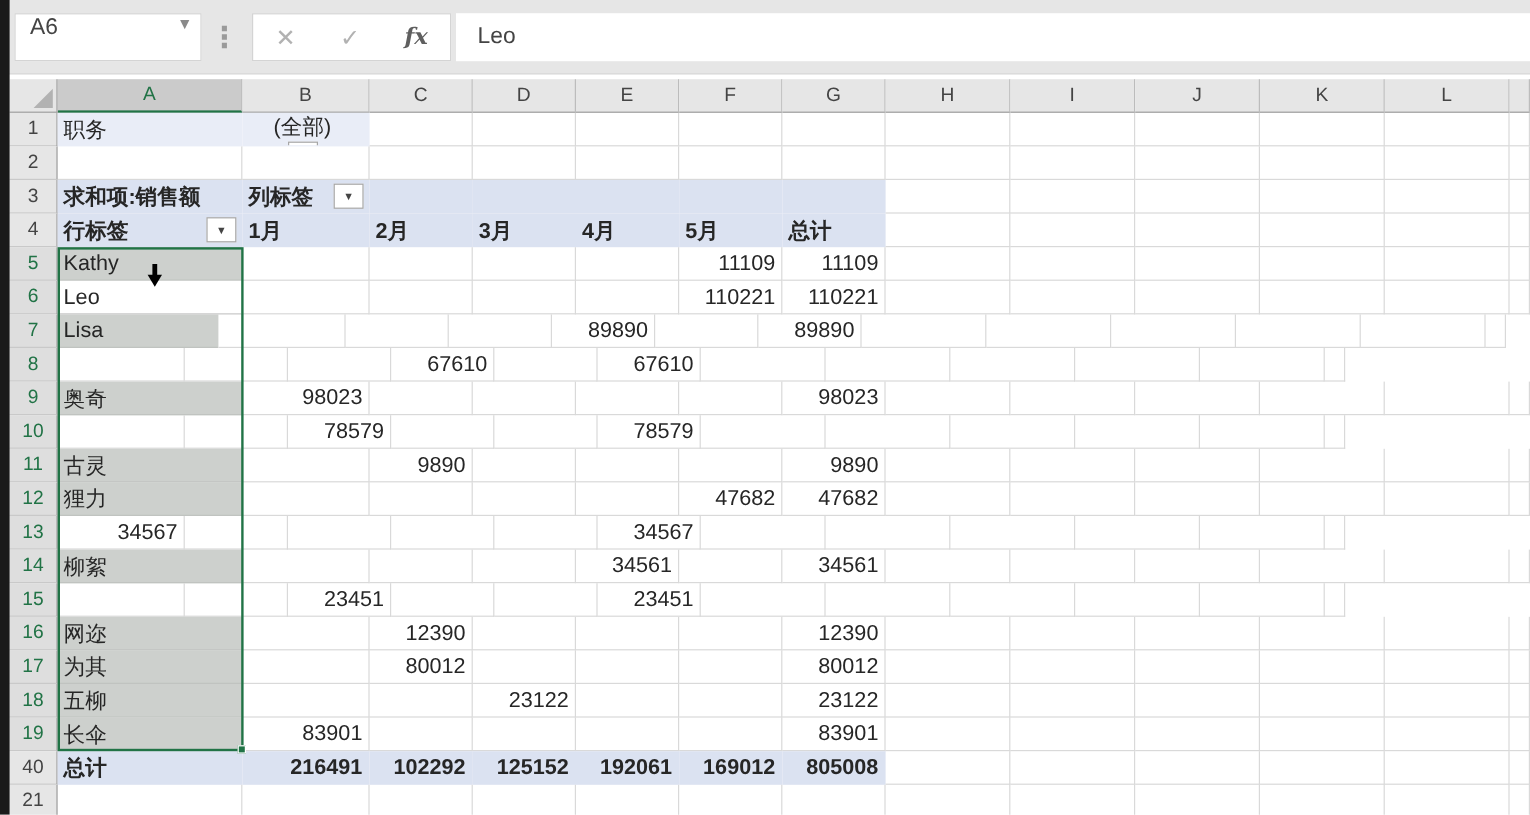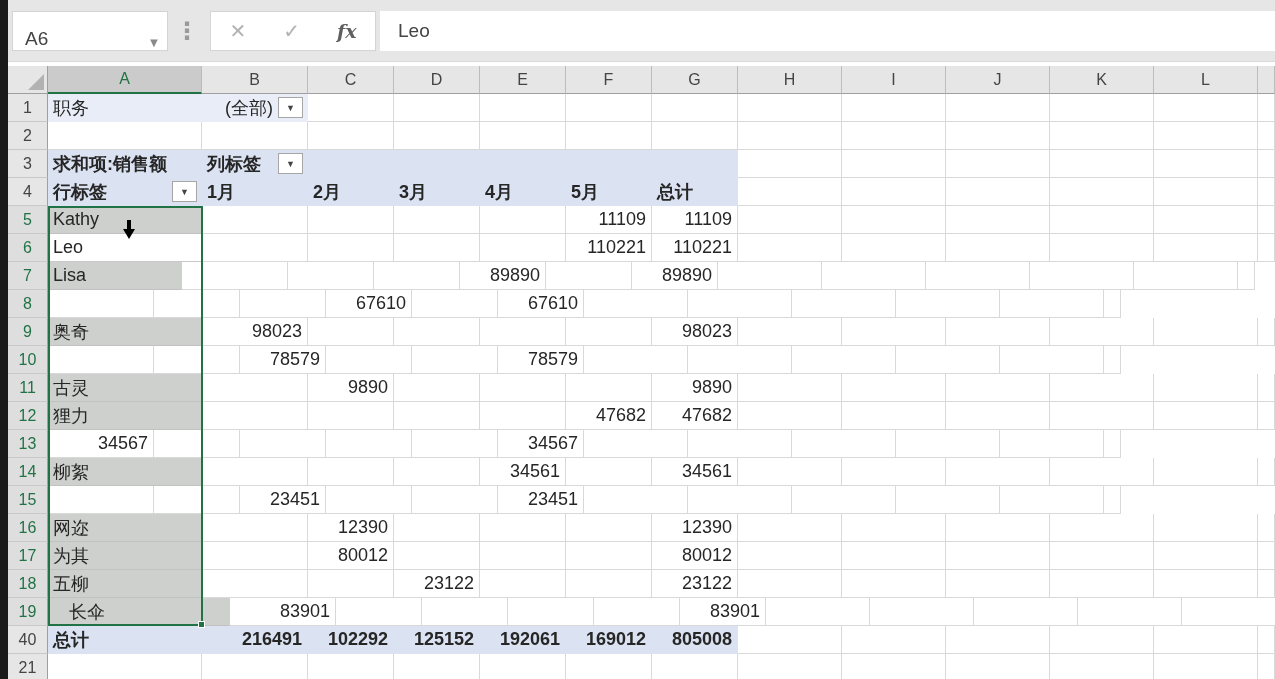--- a/index.html
+++ b/index.html
@@ -2,21 +2,21 @@
 <html style="--green: #217346; --pivotFill: #dbe2f1; --filterFill: #e9edf7; --selFill: #cdd0cd;"><head>
 <meta charset="utf-8">
 <style>
   * { margin:0; padding:0; box-sizing:border-box; }
   body { font-family:"Liberation Sans","DejaVu Sans",sans-serif; }
   .app { position:relative; width:1275px; height:679px; background:#fff; overflow:hidden; }
   .edge { position:absolute; left:0; top:0; width:8px; height:679px; background:#1a1a1a; z-index:30; }
 
   
   .topbar { position:absolute; left:0; top:0; width:1275px; height:62px; background:#e6e6e6; border-bottom:1px solid #d9d9d9; z-index:10; }
-  .namebox { position:absolute; left:12px; top:11px; width:156px; height:40px; background:#fff; border:1px solid #d4d4d4; display:flex; align-items:flex-end; font-size:19px; color:#444; }
+  .namebox { position:absolute; left:12px; top:11px; width:156px; height:40px; background:#fff; border:1px solid #d4d4d4; display:flex; align-items:flex-start; font-size:19px; color:#444; }
   .namebox .nbtext { flex:1; padding-left:12px; }
   .namebox .caret { width:26px; text-align:center; color:#8a8a8a; font-size:13px; }
   .dots { position:absolute; left:178px; top:11px; width:18px; height:40px; display:flex; align-items:center; justify-content:center; color:#9a9a9a; font-size:24px; font-weight:bold; letter-spacing:0; }
   .fxgroup { position:absolute; left:210px; top:11px; width:166px; height:40px; background:#fff; border:1px solid #d4d4d4; display:flex; align-items:center; justify-content:space-around; }
   .fbtn { font-size:20px; color:#b2b2b2; cursor:default; }
   .fbtn.fx { font-family:"DejaVu Serif","Liberation Serif",serif; font-style:italic; color:#5f5f5f; font-weight:bold; font-size:19px; }
   .fbar { position:absolute; left:380px; top:11px; width:895px; height:40px; background:#fff; display:flex; align-items:center; font-size:19px; color:#444; }
   .fbar span { padding-left:18px; }
 
   
@@ -84,21 +84,21 @@
         <div class="ch" style="width: 104px;">J</div>
         <div class="ch" style="width: 104px;">K</div>
         <div class="ch" style="width: 104px;">L</div>
         <div class="ch" style="width: 17px;"></div>
       </div>
       <div class="row">
         <div class="rh">1</div>
         <div class="cell tl f1" style="width: 154px;">
           <span class="ct">职务</span>
         </div>
-        <div class="cell tr f1" style="width: 106px;">
+        <div class="cell tr f1" style="width: 106px; flex-direction: column;">
           <span class="ct">(全部)</span>
           <span class="dd">▼</span>
         </div>
         <div class="cell" style="width: 86px;">
           <span class="ct"></span>
         </div>
         <div class="cell" style="width: 86px;">
           <span class="ct"></span>
         </div>
         <div class="cell" style="width: 86px;">
@@ -828,21 +828,21 @@
         </div>
         <div class="cell" style="width: 104px;">
           <span class="ct"></span>
         </div>
         <div class="cell" style="width: 17px;">
           <span class="ct"></span>
         </div>
       </div>
       <div class="row">
         <div class="rh selrh">19</div>
-        <div class="cell tl sel" style="width: 182px; padding-left: 16px;">
+        <div class="cell tl sel" style="width: 154px;">
           <span class="ct">长伞</span>
         </div>
         <div class="cell tr" style="width: 106px;">
           <span class="ct">83901</span>
         </div>
         <div class="cell" style="width: 86px;">
           <span class="ct"></span>
         </div>
         <div class="cell" style="width: 86px;">
           <span class="ct"></span>

